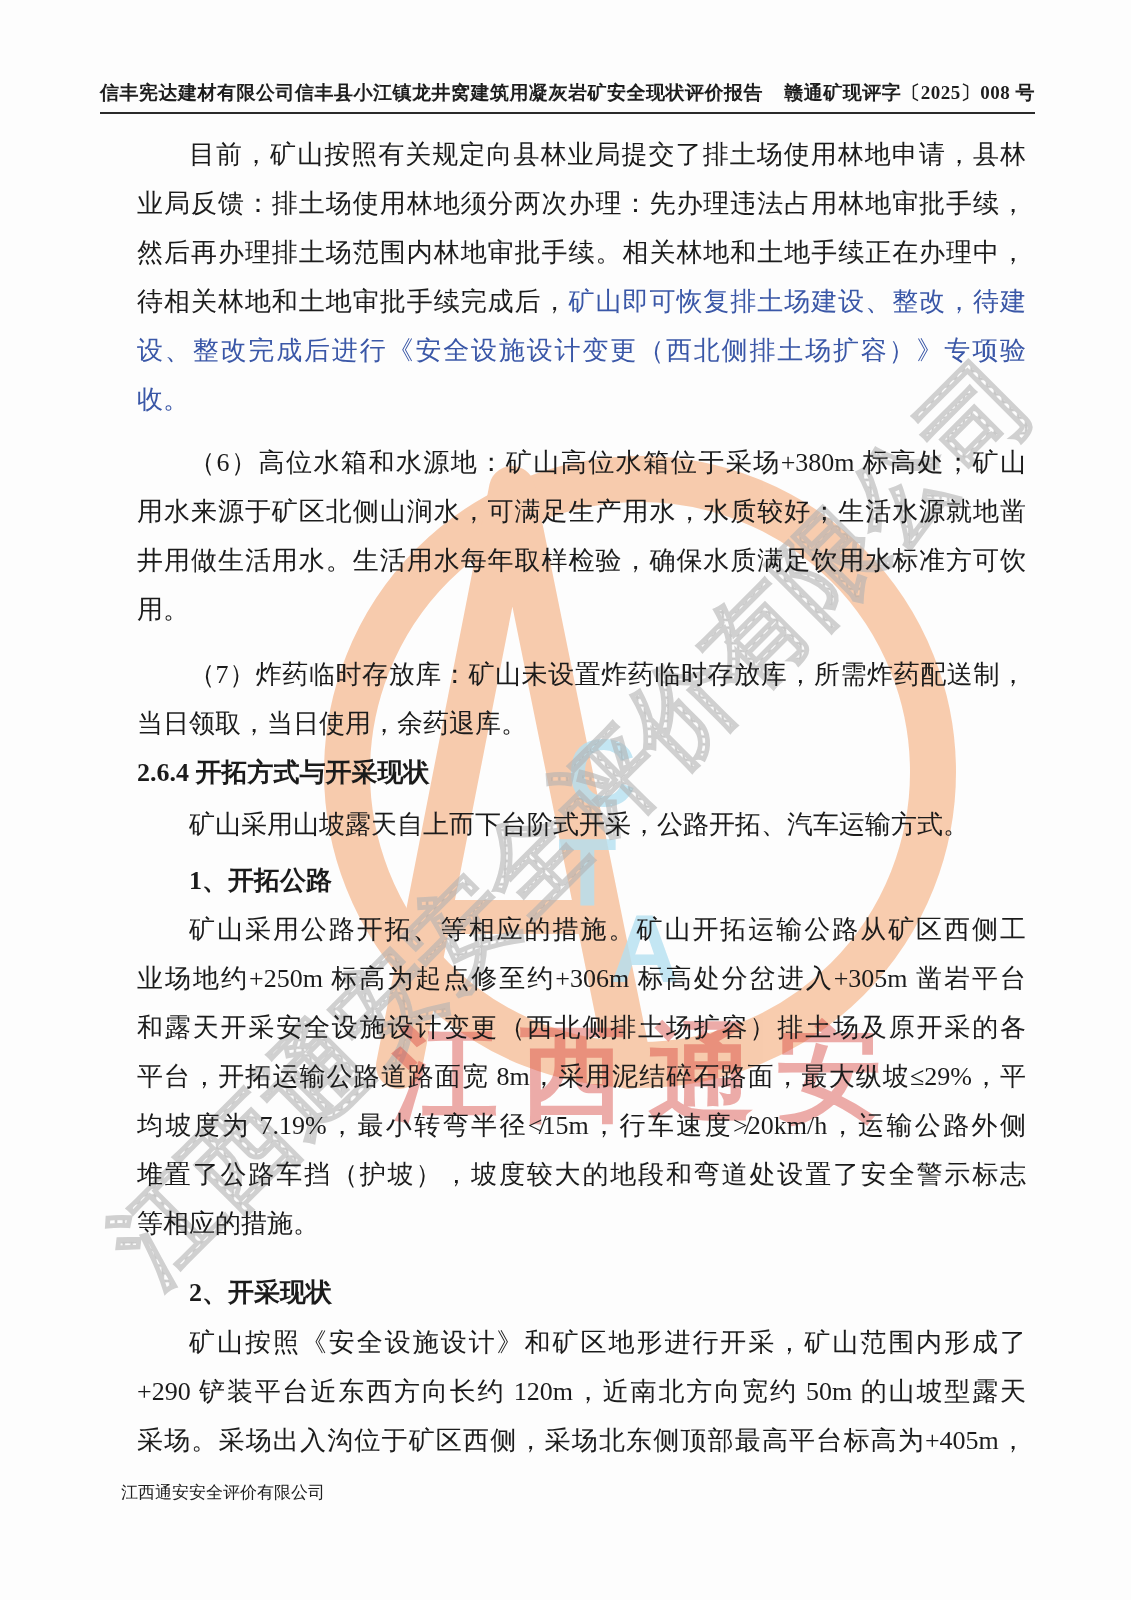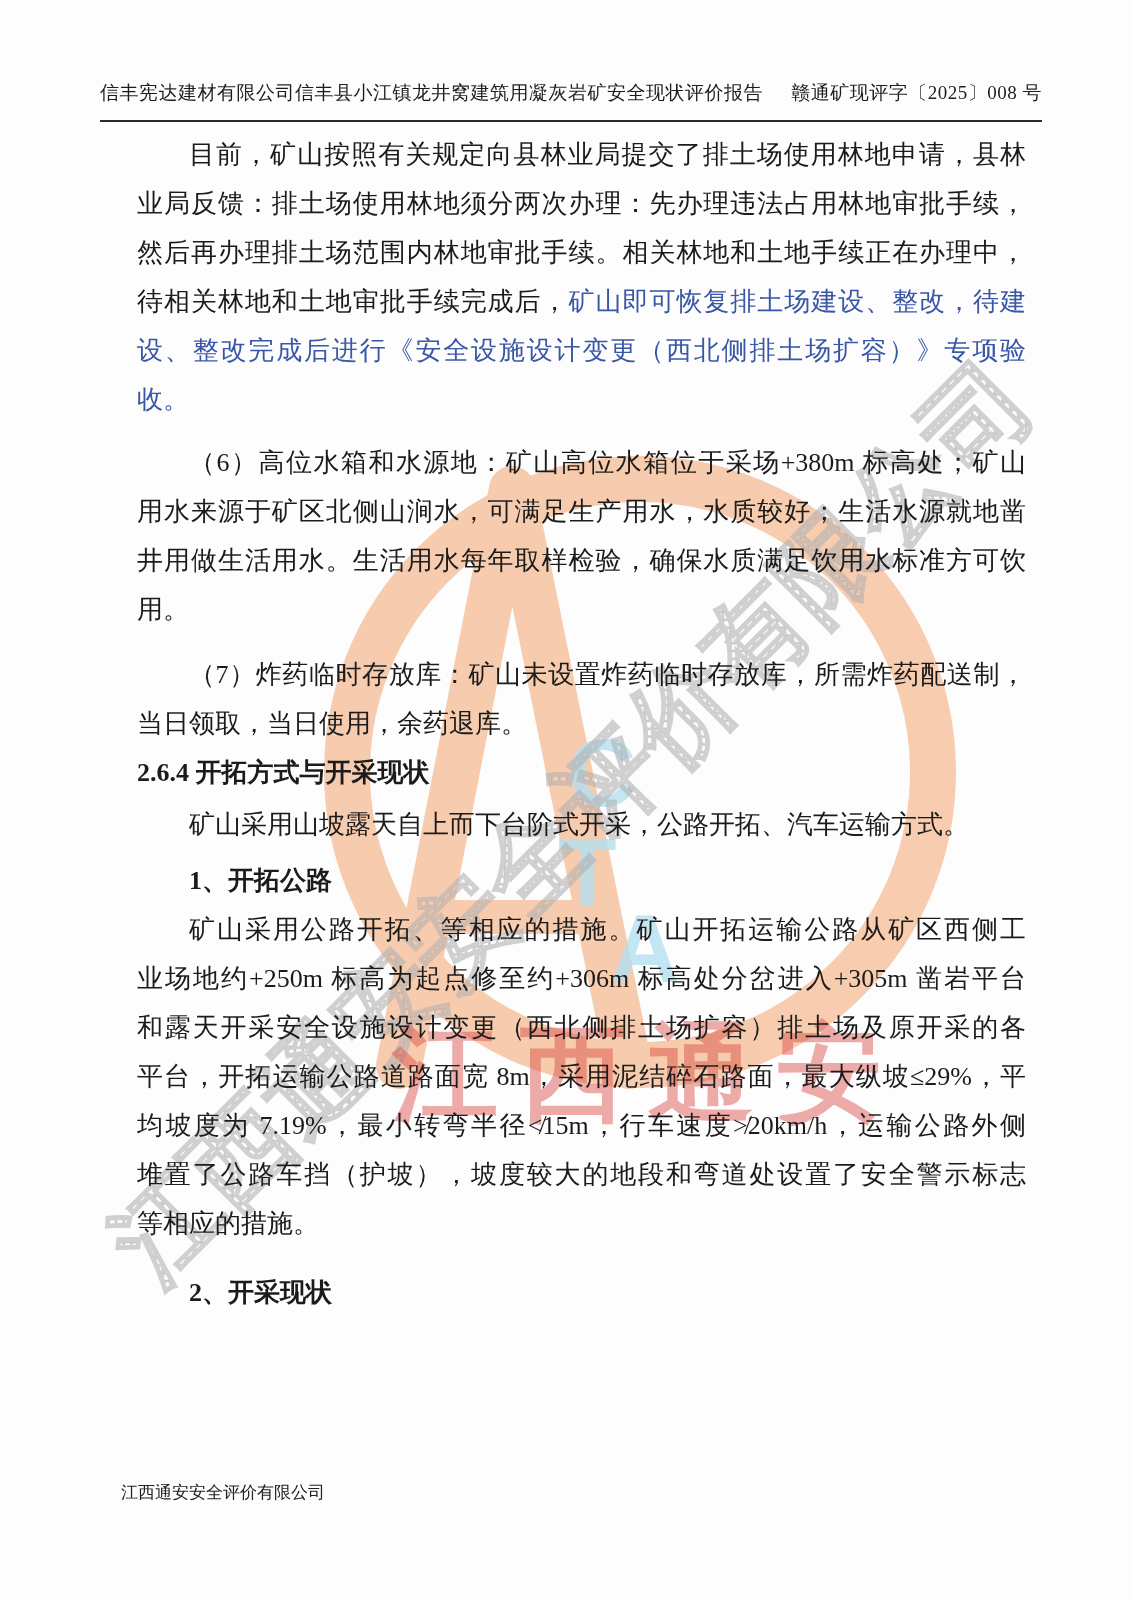--- a/index.html
+++ b/index.html
@@ -4,24 +4,24 @@
 <style>
   html,body { margin:0; padding:0; background:#ffffff; }
   .page {
     position:relative; width:1131px; height:1600px; background:#fdfdfd;
     overflow:hidden; font-family:"Liberation Serif","DejaVu Serif",serif;
   }
   
   .wm { position:absolute; left:0; top:0; width:1131px; height:1600px; z-index:0; }
   
   .header {
-    position:absolute; left:100px; right:89px; top:80px; z-index:2;
+    position:absolute; left:100px; right:96px; top:80px; z-index:2;
     display:flex; justify-content:space-between; align-items:flex-end;
-    border-bottom:2px solid #2b2b2b; padding-bottom:14px;
-    font-size:19px; color:#1d1d1d; letter-spacing:0.5px;
+    border-bottom:2px solid #2b2b2b; padding-bottom:6px;
+    font-size:19px; color:#1d1d1d; letter-spacing:0.5px;font-weight:bold;
   }
   .header .doc-no { white-space:nowrap; }
   
   .body-text {
     position:absolute; left:137px; width:889px; top:130px; z-index:2;
     font-size:26px; color:#1b1b1b;
   }
   .block { margin:0; }
   .block.h { font-weight:bold; }
   .line {
@@ -107,19 +107,24 @@
         <div class="line"><span>业场地约+250m 标高为起点修至约+306m 标高处分岔进入+305m 凿岩平台</span></div>
         <div class="line"><span>和露天开采安全设施设计变更（西北侧排土场扩容）排土场及原开采的各</span></div>
         <div class="line"><span>平台，开拓运输公路道路面宽 8m，采用泥结碎石路面，最大纵坡≤29%，平</span></div>
         <div class="line"><span>均坡度为 7.19%，最小转弯半径≮15m，行车速度≯20km/h，运输公路外侧</span></div>
         <div class="line"><span>堆置了公路车挡（护坡），坡度较大的地段和弯道处设置了安全警示标志</span></div>
         <div class="line last"><span>等相应的措施。</span></div>
       </div>
       <div class="block h" style="margin-top: 20px;">
         <div class="line last indent"><span>2、开采现状</span></div>
       </div>
+      <div class="block" style="margin-top: 1px;">
+        <div class="line indent"><span>矿山按照《安全设施设计》和矿区地形进行开采，矿山范围内形成了</span></div>
+        <div class="line"><span>+290 铲装平台近东西方向长约 120m，近南北方向宽约 50m 的山坡型露天</span></div>
+        <div class="line"><span>采场。采场出入沟位于矿区西侧，采场北东侧顶部最高平台标高为+405m，</span></div>
+      </div>
     </div>
 
   <div class="footer">
     <span>江西通安安全评价有限公司</span>
   </div>
 
 </div>
 
 </body></html>

